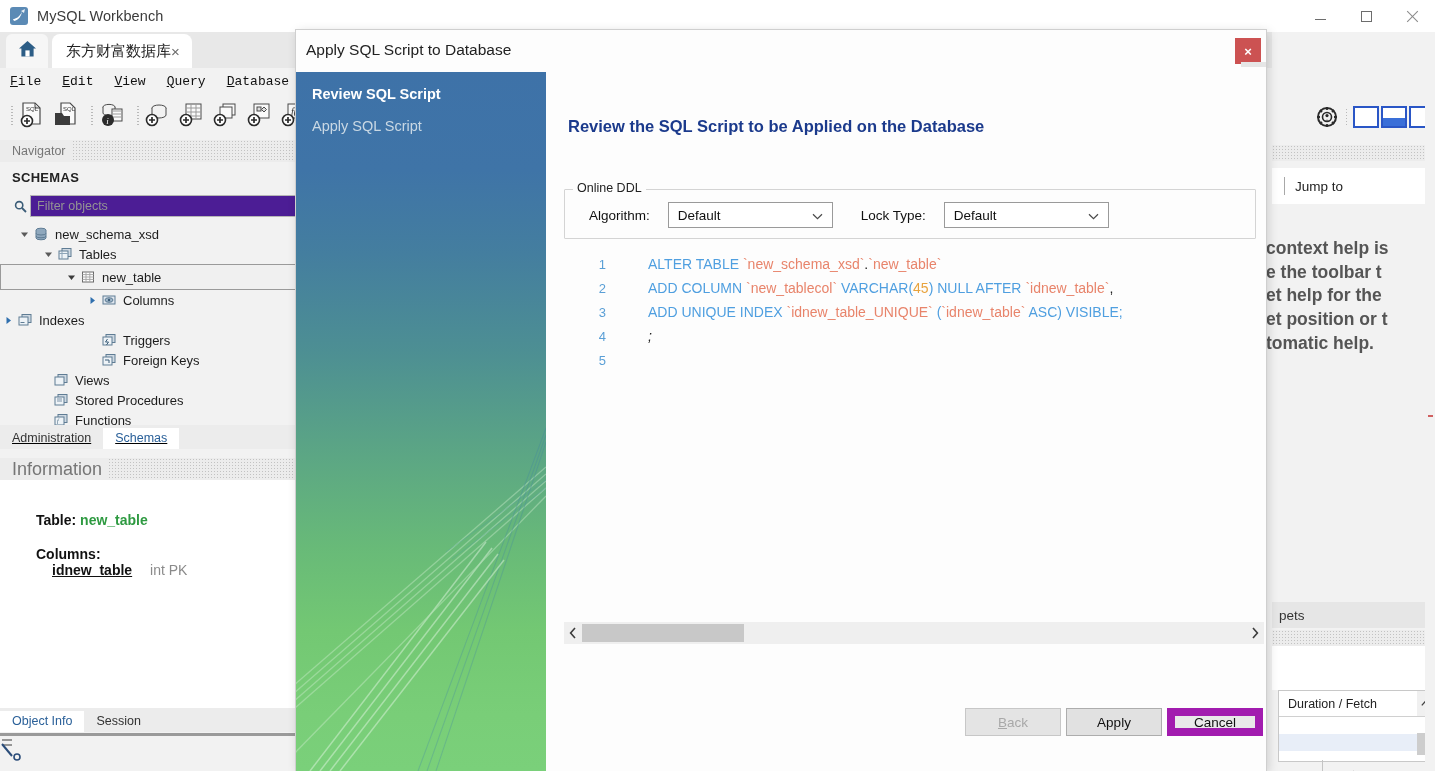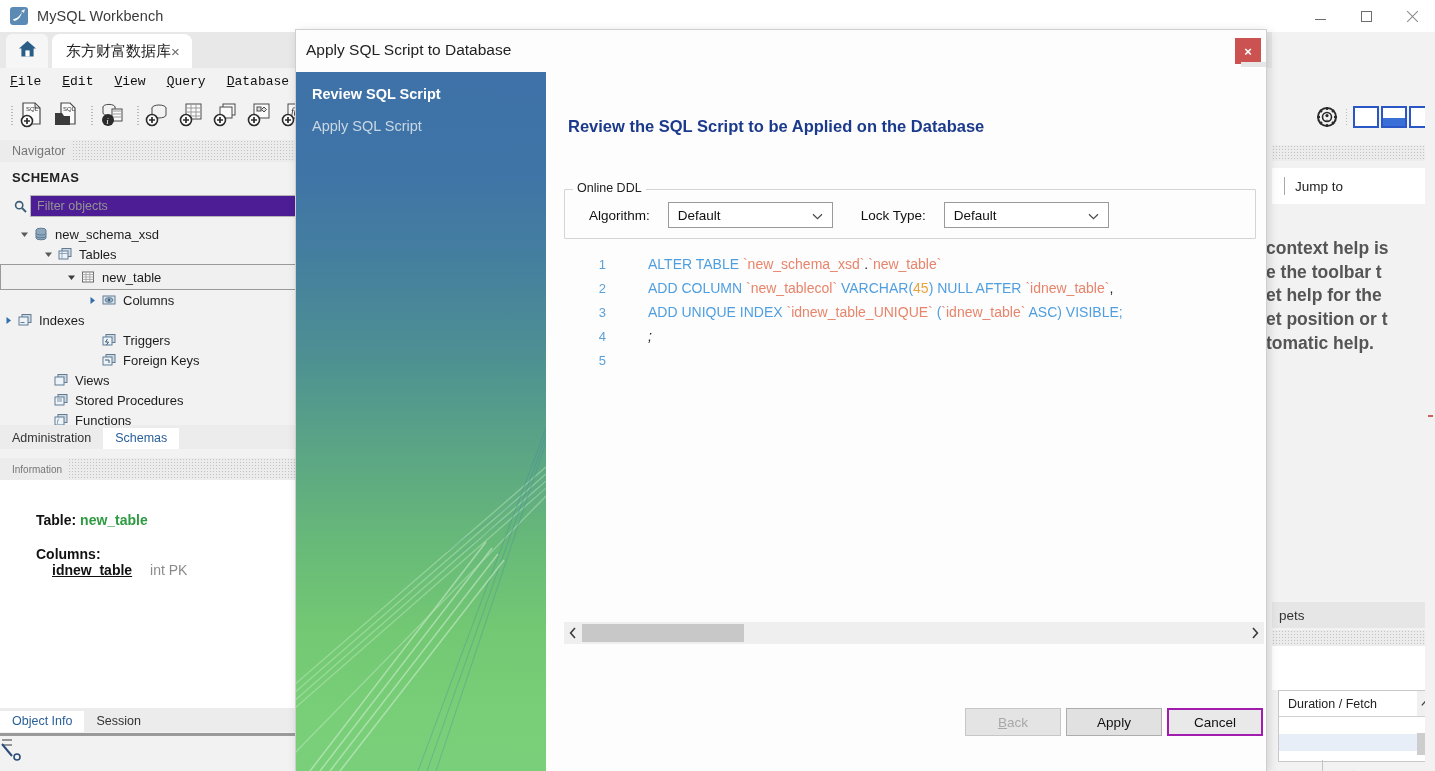--- a/index.html
+++ b/index.html
@@ -96,26 +96,26 @@
   .filter-box { flex:1; height:22px; border:1px solid #b6b6b6; background:#4c1d95; display:flex; align-items:center; padding-left:6px;}
   .filter-box span { font-size:12.5px; color:#949494;}
 
   .tree { position:absolute; left:0; top:224px; width:296px; }
   .trow { height:20px; display:flex; align-items:center; font-size:13px; color:#1d1d1d; }
   .trow.sel { background:#f0f0f0; }
   .tri { width:16px; height:16px; display:flex; align-items:center; justify-content:center; flex:none;}
   .tri svg { display:block; }
   .ticon { width:18px; height:16px; margin-right:5px; flex:none; display:flex; align-items:center; justify-content:center;}
 
-  .tabs-nav { position:absolute; left:0; top:425px; width:296px; height:24px; background:#ececec; display:flex; align-items:flex-end;}
+  .tabs-nav { position:absolute; left:0; top:425px; width:296px; height:24px; background:#ececec; display:flex; align-items:flex-end;text-decoration:underline;}
   .tabs-nav .tb { font-size:12.5px; padding:3px 12px 4px 12px; color:#333;}
   .tabs-nav .tb.act { background:#fff; color:#2a6099;}
 
   .info-hdr { position:absolute; left:0; top:458px; width:296px; height:22px; background:#ececec; display:flex; align-items:center;}
-  .info-hdr .t { font-size:10px; color:#767676; padding-left:12px; padding-right:6px; background:#ececec; z-index:2;}
+  .info-hdr .t { font-size:18px; color:#767676; padding-left:12px; padding-right:6px; background:#ececec; z-index:2;}
   .info-hdr .dots { flex:1; height:100%;
       background-image: radial-gradient(#c2c2c2 42%, transparent 43%);
       background-size: 3px 3px; background-position: 0 6px; }
 
   .info-body { position:absolute; left:0; top:480px; width:296px; height:228px; background:#fff; }
   .info-table { position:absolute; left:36px; top:32px; font-size:14px; }
   .info-table .k { font-weight:bold; color:#111; }
   .info-table .g { font-weight:bold; color:#2e9a41; }
   .info-col { margin-top:18px; }
   .info-col .cn { font-weight:bold; text-decoration:underline; color:#111; margin-left:16px;}
@@ -215,21 +215,21 @@
   .hsc { position:absolute; left:564px; top:622px; width:700px; height:22px; background:#efefef; display:flex; align-items:center;}
   .hsc .arw { width:18px; height:22px; display:flex; align-items:center; justify-content:center; color:#4a4a4a; font-size:13px;}
   .hsc .track { flex:1; height:22px; position:relative; }
   .hsc .thumb { position:absolute; left:0; top:2px; width:162px; height:18px; background:#c8c8c8;}
 
   
   .dlg-btns { position:absolute; left:0; top:678px; width:866px; height:44px;}
   .btn { position:absolute; top:0; height:28px; border:1px solid #adadad; background:#e1e1e1;
          font-size:13.5px; color:#111; display:flex; align-items:center; justify-content:center;}
   .btn.disabled { color:#a8a8a8; border-color:#c7c7c7; background:#e4e4e4;}
-  .btn.focus { border:2px solid #a21caf; background:#e9e9e9;}
+  .btn.focus { border:8px solid #a21caf; background:#e9e9e9;}
   .btn u { text-decoration: underline; }
 </style>
 </head>
 <body>
 
 <div id="root">
 
   <div class="wb-window">
 
     <div class="wb-titlebar">

